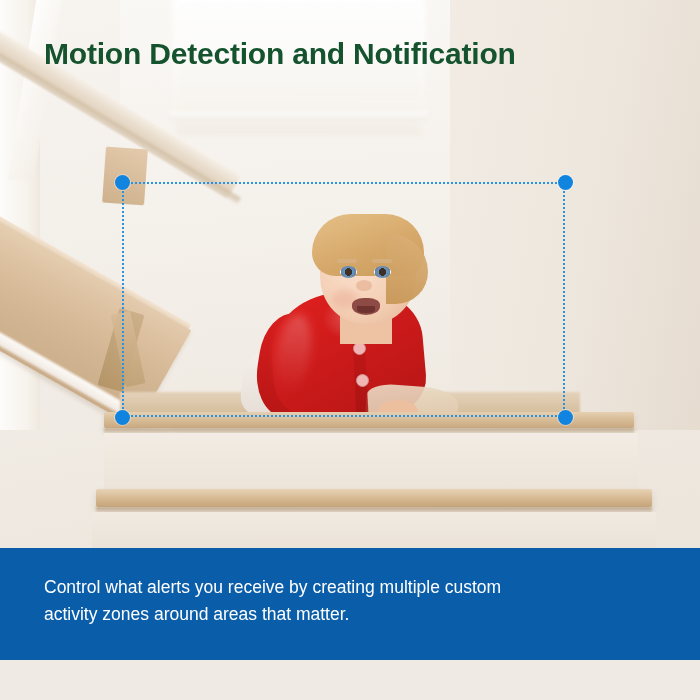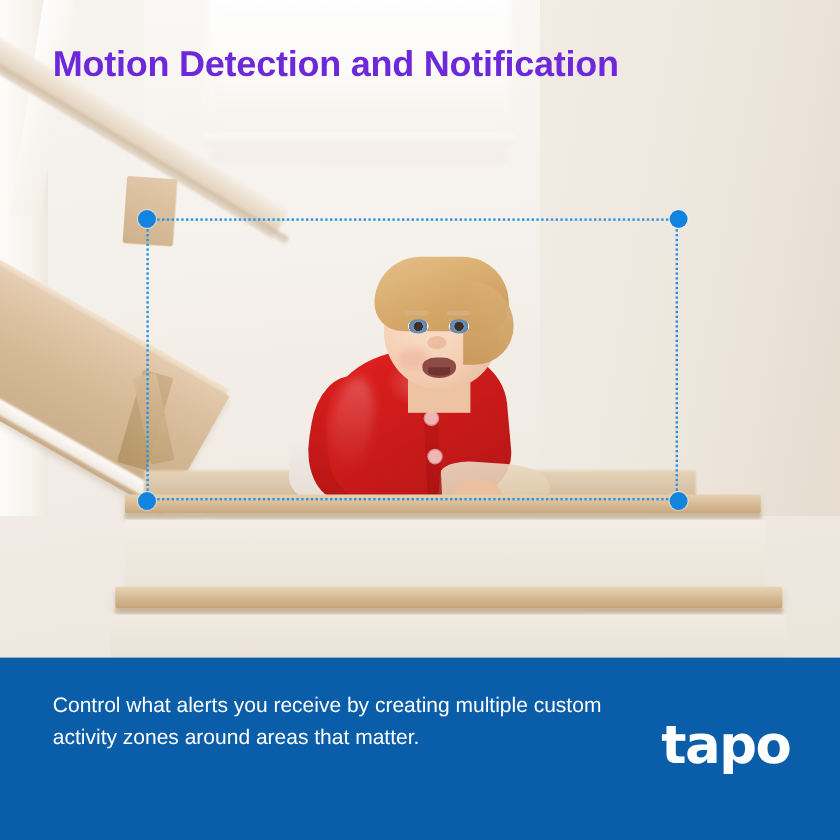--- a/index.html
+++ b/index.html
@@ -153,26 +153,26 @@
     border:2px dotted #2793e6;box-sizing:border-box;background:rgba(0,0,0,0);}
   .handle{position:absolute;width:15px;height:15px;border-radius:50%;background:#1184e0;
     box-shadow:0 0 0 1px rgba(255,255,255,.35);}
   .h-tl{left:115px;top:175px;}
   .h-tr{left:558px;top:175px;}
   .h-bl{left:115px;top:410px;}
   .h-br{left:558px;top:410px;}
 
   
   .title{position:absolute;left:44px;top:34px;width:610px;
-    color:#6d28d9;font-size:30px;font-weight:bold;line-height:1.33;
+    color:#14532d;font-size:30px;font-weight:bold;line-height:1.33;
     letter-spacing:-.2px;}
   .title div{white-space:nowrap;}
 
   
-  .banner{position:absolute;left:0;top:548px;width:700px;height:152px;background:#0a5da9;}
+  .banner{position:absolute;left:0;top:548px;width:700px;height:112px;background:#0a5da9;}
   .banner-text{position:absolute;left:44px;top:26px;width:480px;
     color:#ffffff;font-size:17.5px;line-height:1.55;}
   .logo{position:absolute;left:551px;top:52px;color:#fff;font-size:44px;
     font-weight:bold;letter-spacing:-1.2px;line-height:1;
     font-family:"DejaVu Sans", sans-serif;}
 </style>
 </head>
 <body>
 
 <div id="page">
@@ -241,16 +241,15 @@
     <div class="handle h-bl"></div>
     <div class="handle h-br"></div>
   </div>
 
   <div class="title">
     <div>Motion Detection and Notification</div>
   </div>
 
   <div class="banner">
     <div class="banner-text">Control what alerts you receive by creating multiple custom activity zones around areas that matter.</div>
-    <div class="logo">tapo</div>
   </div>
 
 </div>
 
 </body></html>

